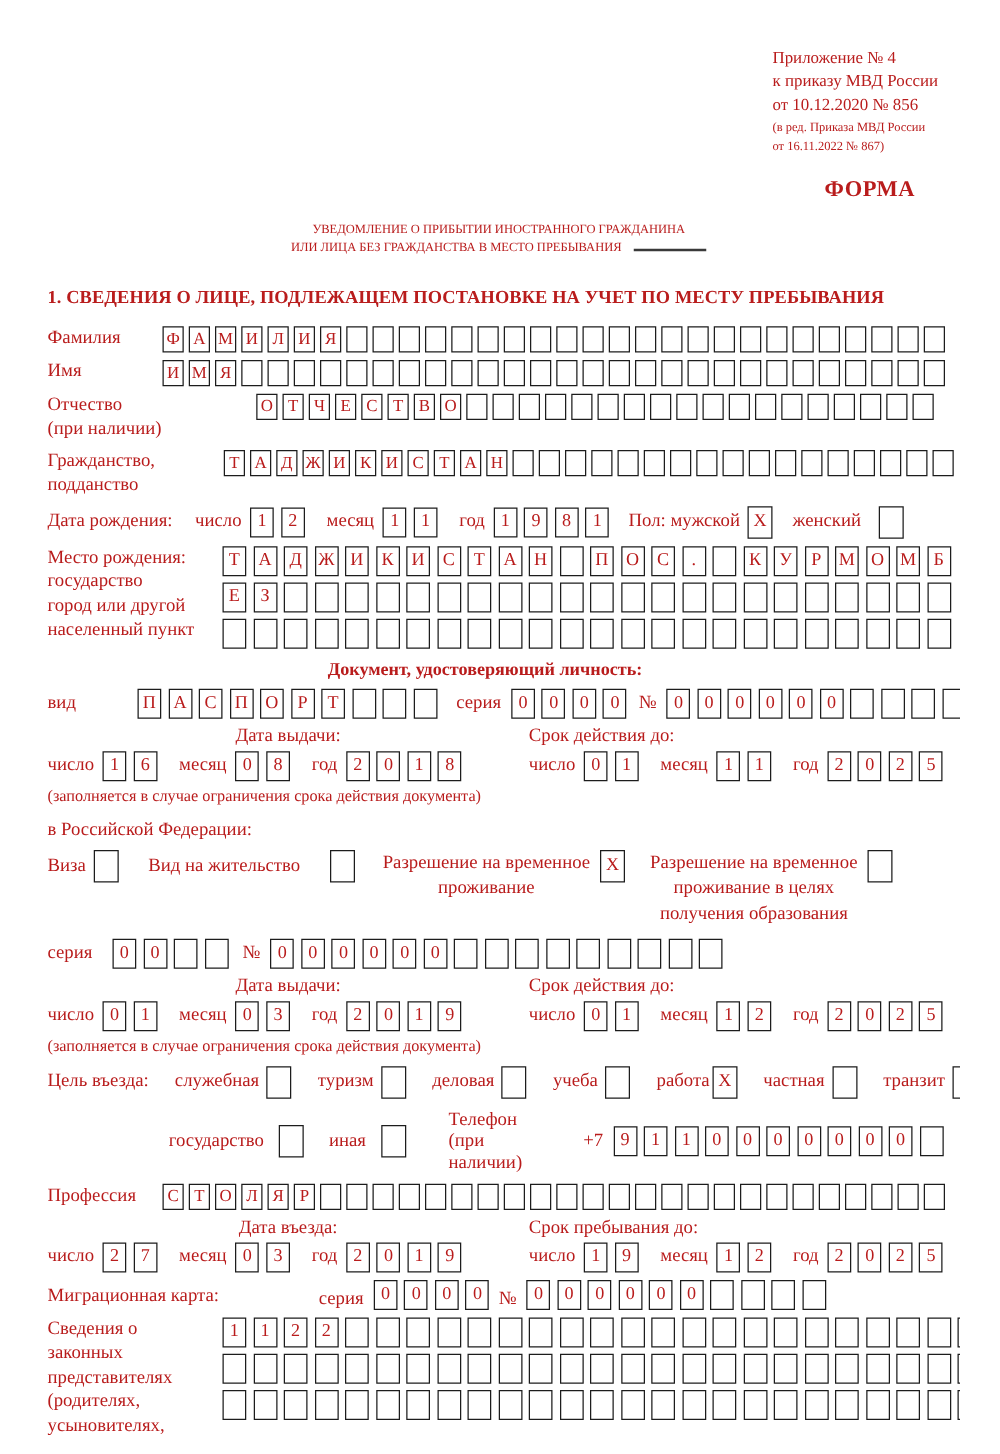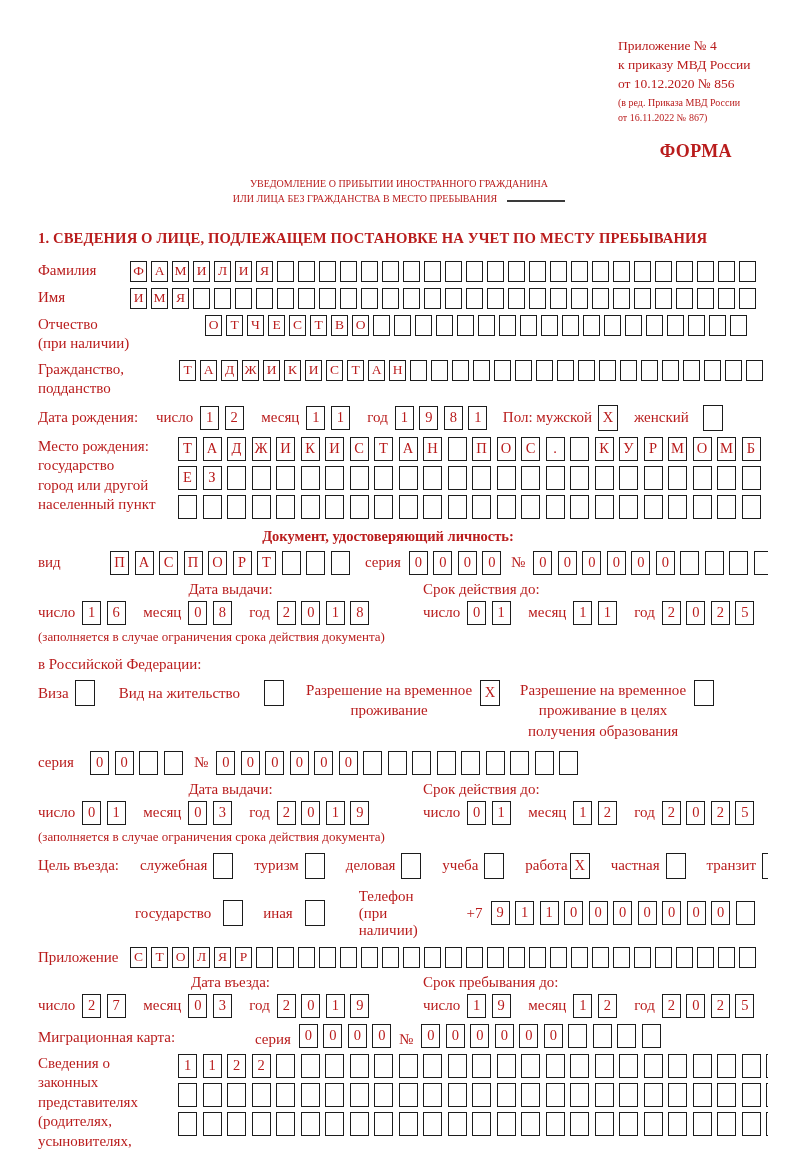--- a/index.html
+++ b/index.html
@@ -533,21 +533,21 @@
         <span class="cell wide">0</span>
         <span class="cell wide">0</span>
         <span class="cell wide">0</span>
         <span class="cell wide">0</span>
         <span class="cell wide">0</span>
         <span class="cell wide"></span>
       </span>
   </div>
 
   <div class="frow" style="align-items:center;">
-    <span class="lbl w92">Приложение</span>
+    <span class="lbl w92">Профессия</span>
     <span class="boxes">
         <span class="cell">С</span>
         <span class="cell">Т</span>
         <span class="cell">О</span>
         <span class="cell">Л</span>
         <span class="cell">Я</span>
         <span class="cell">Р</span>
         <span class="cell"></span>
         <span class="cell"></span>
         <span class="cell"></span>

